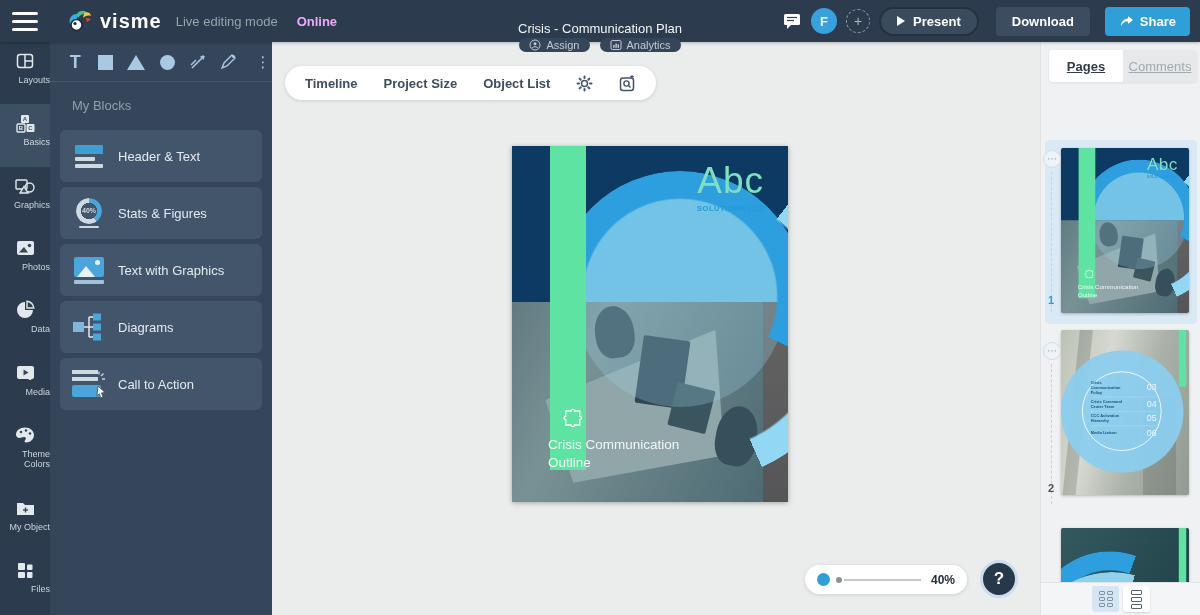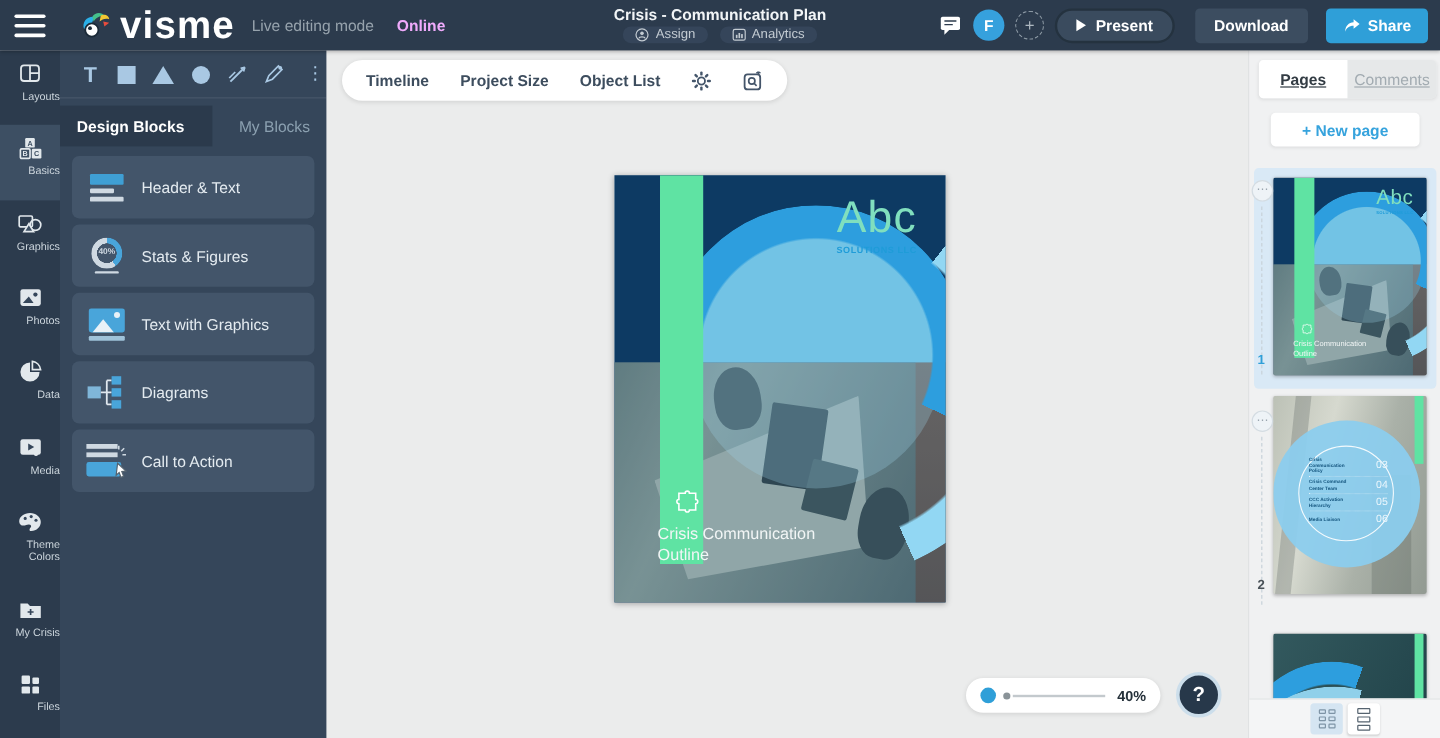--- a/index.html
+++ b/index.html
@@ -5,25 +5,25 @@
   * { margin:0; padding:0; box-sizing:border-box; }
   html,body { width:1200px; height:615px; overflow:hidden; }
   body { font-family:"Liberation Sans", sans-serif; background:#ebecec; position:relative; }
   .app { position:absolute; inset:0; }
 
   
   .topbar { position:absolute; left:0; top:0; width:1200px; height:42px; background:#2c3b4d; display:flex; align-items:center; z-index:50; box-shadow:0 1px 3px rgba(0,0,0,.25); }
   .hamburger { width:50px; height:42px; display:flex; flex-direction:column; justify-content:center; align-items:center; gap:5px; cursor:pointer; }
   .hamburger span { width:26px; height:3px; background:#fff; border-radius:2px; }
   .logo { display:flex; align-items:center; margin-left:14px; gap:6px; }
-  .logo-text { color:#fff; font-size:32px; font-weight:700; letter-spacing:1px; }
+  .logo-text { color:#fff; font-size:20px; font-weight:700; letter-spacing:1px; }
   .mode { margin-left:14px; font-size:13px; color:#97a3ad; }
   .mode b { color:#f0abfc; margin-left:19px; }
   .tb-center { position:absolute; left:430px; top:0; width:340px; height:42px; text-align:center; }
-  .doc-title { color:#f2f5f7; font-size:13px; margin-top:5px;font-weight:bold; }
+  .doc-title { color:#f2f5f7; font-size:13px; margin-top:21px; }
   .tb-pills { display:flex; justify-content:center; gap:10px; margin-top:2px; }
   .tb-pill { display:flex; align-items:center; gap:5px; background:#35455a; border-radius:10px; padding:1px 10px; color:#c3cbd2; font-size:11px; cursor:pointer; }
   .tb-right { position:absolute; right:10px; top:0; height:42px; display:flex; align-items:center; gap:9px; }
   .comment-btn { cursor:pointer; display:flex; }
   .avatar { width:26px; height:26px; border-radius:50%; background:#36a1dd; color:#fff; font-size:13px; font-weight:700; display:flex; align-items:center; justify-content:center; cursor:pointer; }
   .invite { width:24px; height:24px; border-radius:50%; border:1px dashed #8b98a3; color:#aeb8c0; font-size:14px; display:flex; align-items:center; justify-content:center; cursor:pointer; }
   .present-btn { display:flex; align-items:center; gap:8px; background:#3a4b5e; border:2px solid #24323f; border-radius:16px; padding:5px 16px; color:#fff; font-size:13px; font-weight:600; cursor:pointer; margin-right:8px; }
   .play-tri { width:0; height:0; border-left:8px solid #fff; border-top:5px solid transparent; border-bottom:5px solid transparent; }
   .download-btn { background:#3c4d60; border-radius:4px; padding:7px 16px; color:#fff; font-size:13px; font-weight:600; cursor:pointer; margin-right:6px; }
   .share-btn { display:flex; align-items:center; gap:6px; background:#2f9fd8; border-radius:4px; padding:7px 14px; color:#fff; font-size:13px; font-weight:600; cursor:pointer; }
@@ -79,21 +79,21 @@
   .ic-photo-grid .t2 i { flex:1; background:#9fcbe6; }
   .ic-photo-grid .t2 i:last-child { background:#49a5da; }
   .ic-photo-grid .h { position:absolute; width:4px; height:4px; background:#fff; border:1px solid #8fa3b3; }
   .ic-cta { position:relative; width:34px; height:30px; }
   .ic-cta .l1 { position:absolute; left:0; top:1px; width:26px; height:4px; background:#cfd9e2; }
   .ic-cta .l2 { position:absolute; left:0; top:8px; width:26px; height:4px; background:#cfd9e2; }
   .ic-cta .btn { position:absolute; left:0; top:16px; width:29px; height:12px; background:#49a5da; border-radius:2px; }
 
   
   .canvas-area { position:absolute; left:272px; top:42px; width:768px; height:573px; background:#ebecec; }
-  .canvas-toolbar { position:absolute; left:13px; top:8px; height:34px; background:#fff; border-radius:17px; display:flex; align-items:center; gap:26px; padding:0 20px; box-shadow:0 1px 4px rgba(0,0,0,.12); }
+  .canvas-toolbar { position:absolute; left:13px; top:24px; height:34px; background:#fff; border-radius:17px; display:flex; align-items:center; gap:26px; padding:0 20px; box-shadow:0 1px 4px rgba(0,0,0,.12); }
   .ct-item { font-size:13px; font-weight:600; color:#3d4d5e; cursor:pointer; }
   .ct-icon { display:flex; cursor:pointer; }
 
   
   .cover { position:relative; width:276px; height:356px; background:#0d3a63; overflow:hidden; }
   .cover-photo { position:absolute; left:0; top:156px; width:276px; height:200px;
      background:linear-gradient(115deg,#7e8d87 0%,#a3afa5 28%,#8a9791 52%,#5c6c6e 100%); }
   .ph-desk { position:absolute; left:14%; top:24%; width:66%; height:62%; background:#c7cdc2; transform:rotate(-14deg); clip-path:polygon(0 22%, 100% 0, 88% 100%, 4% 92%); }
   .ph-mon1 { position:absolute; left:46%; top:18%; width:17%; height:34%; background:#323c40; transform:rotate(8deg); border-radius:2px; }
   .ph-mon2 { position:absolute; left:58%; top:42%; width:14%; height:22%; background:#46525457; background-color:#465254; transform:rotate(14deg); border-radius:2px; }
@@ -323,21 +323,21 @@
       <div class="rlb">Theme Colors</div>
     </div>
     <div class="rail-item">
       <div class="ric">
           <svg width="21" height="18" viewBox="0 0 21 18">
             <path d="M2 4 L8 4 L10 6 L19 6 L19 16 L2 16 Z" fill="#e2e8ec"></path>
             <line x1="10.5" y1="8.5" x2="10.5" y2="13.5" stroke="#35465a" stroke-width="1.4"></line>
             <line x1="8" y1="11" x2="13" y2="11" stroke="#35465a" stroke-width="1.4"></line>
           </svg>
         </div>
-      <div class="rlb">My Crisis</div>
+      <div class="rlb">My Object</div>
     </div>
     <div class="rail-item">
       <div class="ric">
           <svg width="19" height="19" viewBox="0 0 19 19">
             <rect x="2" y="2" width="7" height="7" rx="1" fill="#e2e8ec"></rect>
             <rect x="11" y="3.5" width="5.5" height="5.5" rx="1" fill="#e2e8ec"></rect>
             <rect x="2" y="11" width="7" height="6" rx="1" fill="#e2e8ec"></rect>
             <rect x="11" y="11" width="5.5" height="6" rx="1" fill="#e2e8ec"></rect>
           </svg>
         </div>
@@ -366,21 +366,20 @@
         </div>
       <div class="tool">
           <svg width="18" height="18" viewBox="0 0 18 18">
             <path d="M3 15 L5 10 L13 2 L16 5 L8 13 Z" fill="none" stroke="#a9c8e3" stroke-width="1.4"></path>
             <circle cx="14.5" cy="3.5" r="1.6" fill="#a9c8e3"></circle>
           </svg>
         </div>
       <div class="tool tool-dots">⋮</div>
     </div>
     <div class="panel-tabs">
-      <div class="ptab active">Design Blocks</div>
       <div class="ptab inactive">My Blocks</div>
     </div>
     <div class="block-list">
 
       <div class="block-item">
         <div class="bi-icon">
             <div class="ic-bars">
               <div class="b1"></div>
               <div class="b2"></div>
               <div class="b3"></div>
@@ -515,21 +514,20 @@
       <div class="zoom-value">40%</div>
     </div>
     <div class="help-btn">?</div>
   </div>
 
   <div class="pages-panel">
     <div class="pages-tabs">
       <div class="pg-tab active">Pages</div>
       <div class="pg-tab inactive">Comments</div>
     </div>
-    <div class="new-page-btn">+ New page</div>
 
     <div class="page1-card"></div>
     <div class="dash-line dl1"></div>
     <div class="dash-line dl2"></div>
     <div class="page-menu pm1">⋯</div>
     <div class="page-menu pm2">⋯</div>
 
     <div class="thumb th1">
       <div class="scaled">
         <div class="cover">

